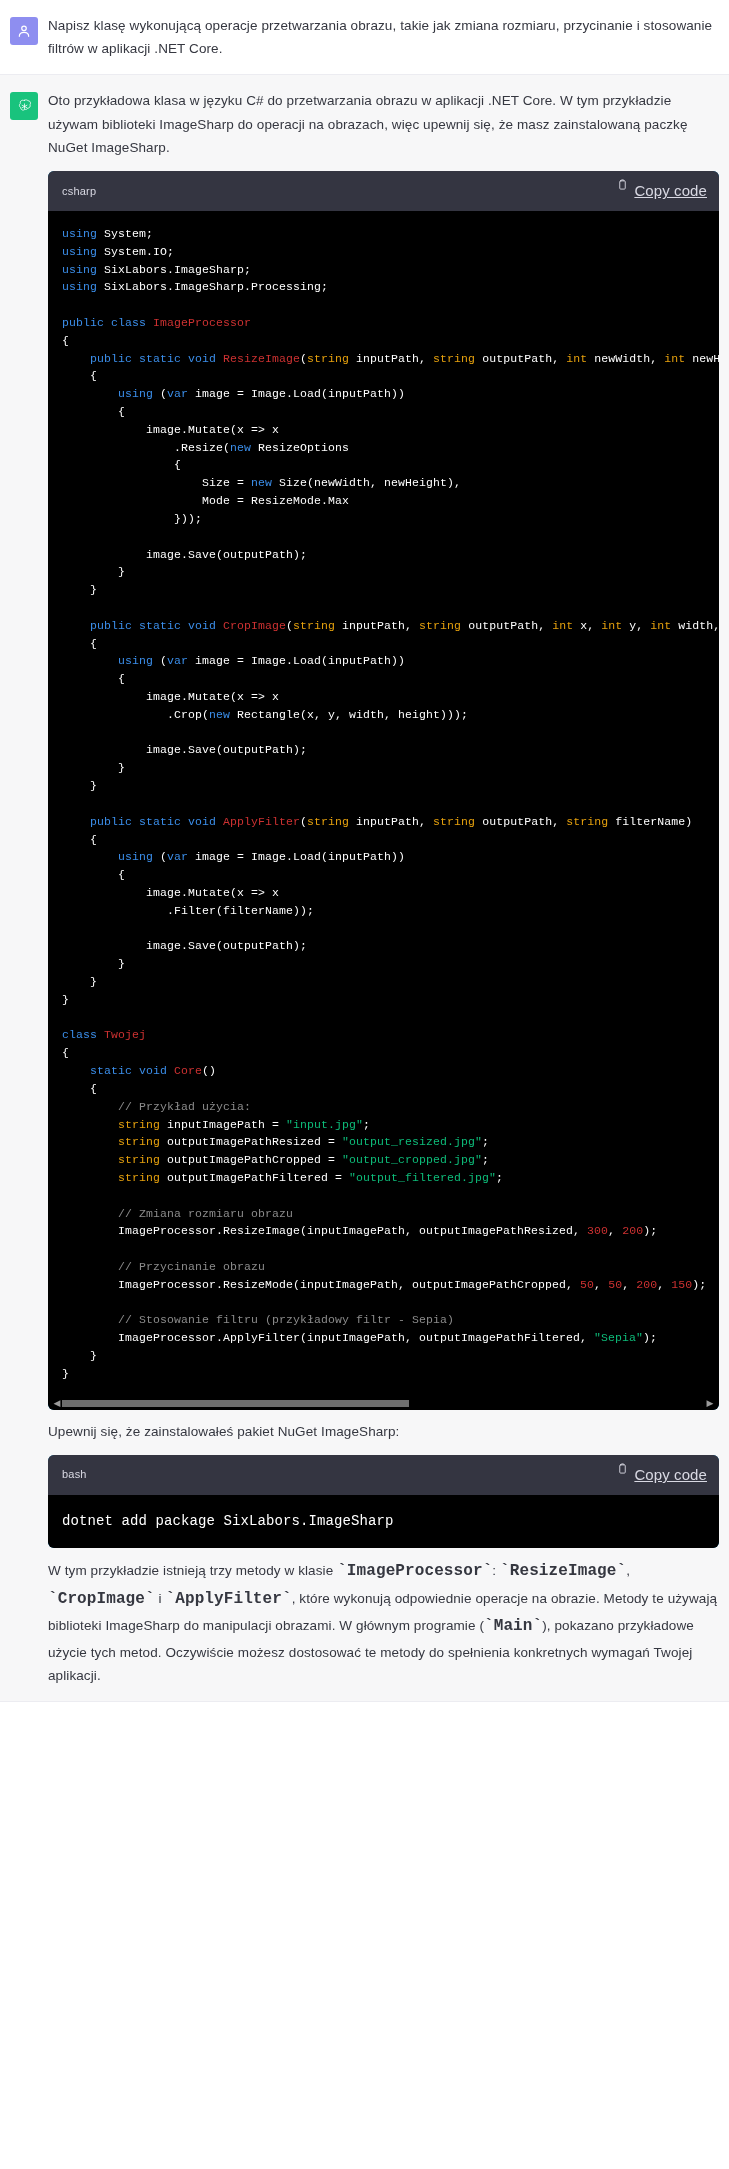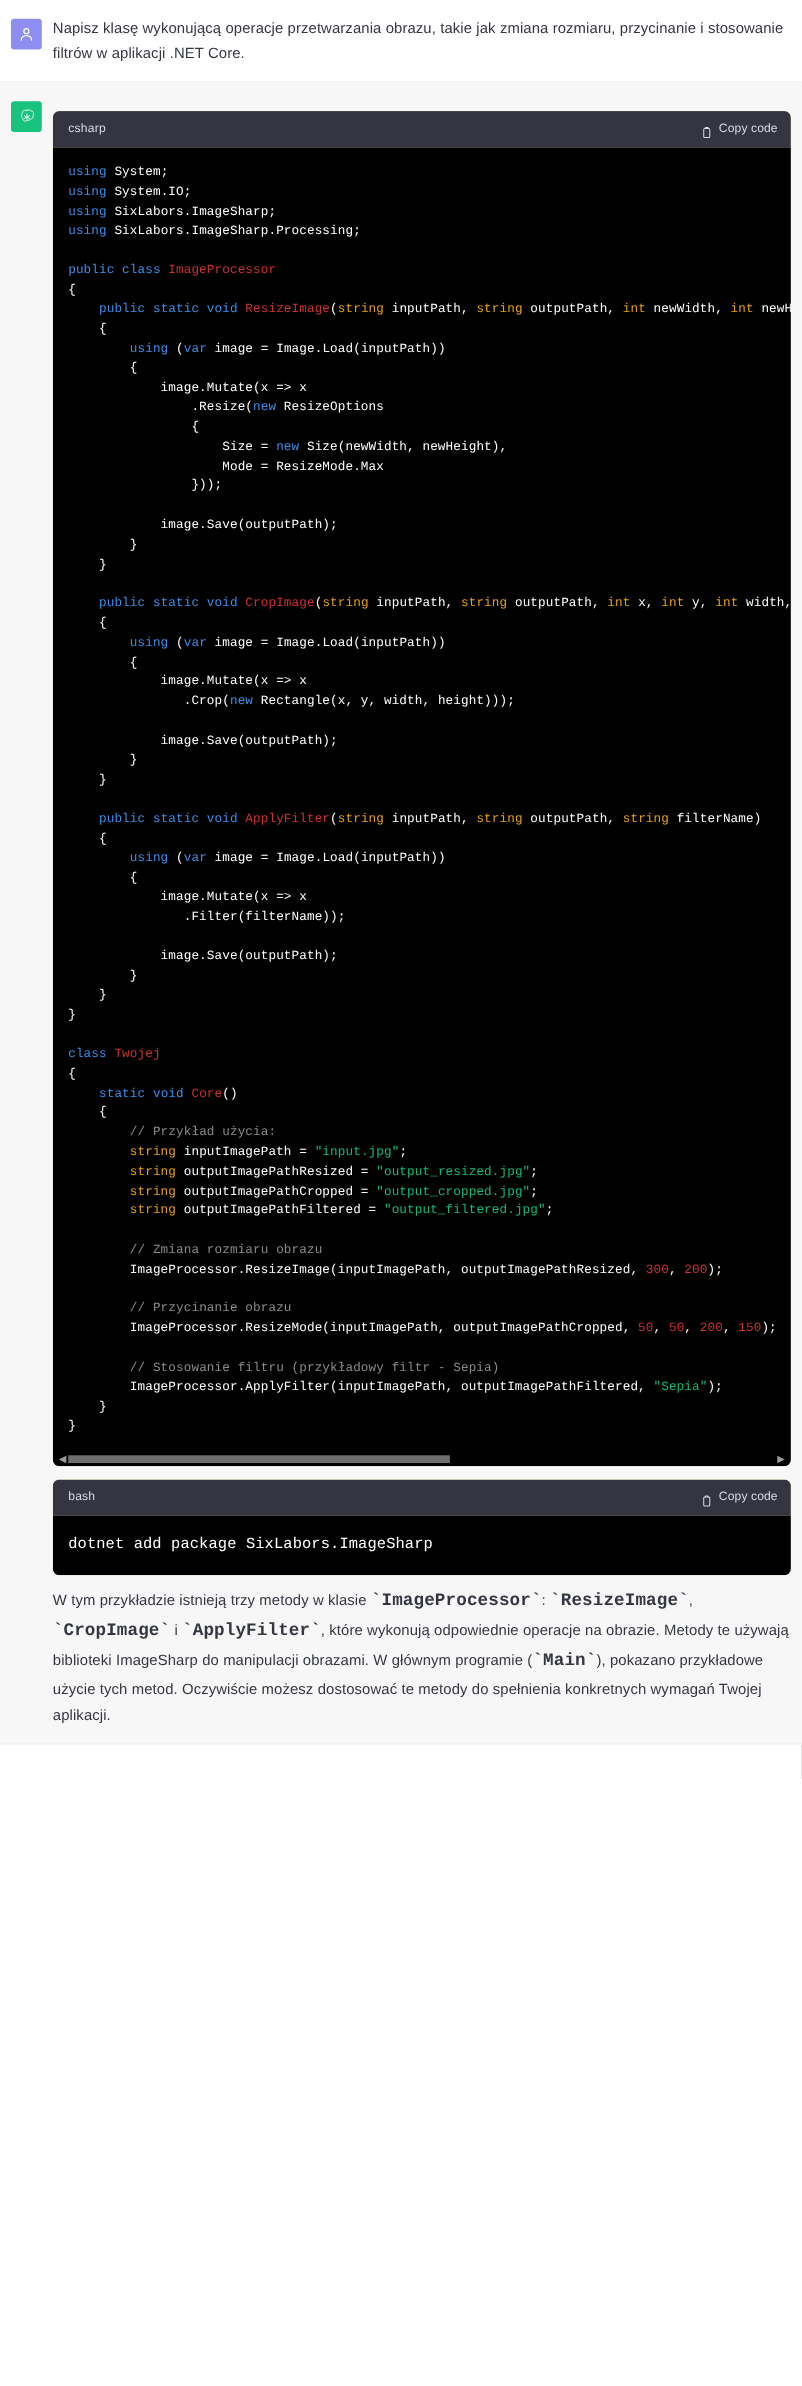--- a/index.html
+++ b/index.html
@@ -41,37 +41,37 @@
     font-size: 16px;
     font-weight: bold;
     color: #353740;
   }
 
   
   .codeblock {
     margin: 12px 0 10px 0;
     border-radius: 6px;
     overflow: hidden;
-    background: #fef9c3;
+    background: #0369a1;
     position: relative;
   }
   .code-header {
     background: #343541;
     color: #d9d9e3;
     font-size: 11px;
     padding: 7px 12px 7px 14px;
     display: flex;
     align-items: center;
     justify-content: space-between;
     font-family: "Liberation Sans", sans-serif;
   }
   .code-lang { letter-spacing: .2px; }
   .copy-btn {
-    display: flex; align-items: flex-end; gap: 6px;
-    color: #d9d9e3; font-size: 11px; cursor: pointer;
+    display: flex; align-items: flex-start; gap: 6px;
+    color: #d9d9e3; font-size: 15px; cursor: pointer; text-decoration: underline;
   }
   .copy-btn svg { display: block; }
 
   .code-body {
     background: #000000;
     overflow-x: hidden;
     position: relative;
   }
   pre.code {
     margin: 0;
@@ -141,20 +141,21 @@
             <path d="M12 3.2c1.6-1.1 3.7-.8 4.9.7.9-.1 1.9.2 2.6.9 1.3 1.3 1.3 3.3.3 4.7.5 1.1.4 2.4-.3 3.4-.7 1-1.8 1.5-2.9 1.5-.8 1.4-2.5 2.1-4.1 1.6-1 1.1-2.6 1.4-3.9.8-1.3-.6-2-1.9-1.9-3.2-1.2-.6-1.9-1.8-1.9-3.1 0-1.1.5-2.1 1.3-2.8-.4-1.2-.1-2.6.8-3.5 1-1 2.5-1.3 3.8-.8.3-.1.8-.2 1.3-.2z"></path>
             <path d="M12 8.3v7.4M8.6 10.2l6.8 3.6M15.4 10.2l-6.8 3.6"></path>
           </svg>
         </span>
       </div>
     </div>
 
     <div class="msg-col">
       <div class="prose">
 
+        <p>Oto przykładowa klasa w języku C# do przetwarzania obrazu w aplikacji .NET Core. W tym przykładzie używam biblioteki ImageSharp do operacji na obrazach, więc upewnij się, że masz zainstalowaną paczkę NuGet ImageSharp.</p>
 
         <div class="codeblock">
           <div class="code-header">
             <span class="code-lang">csharp</span>
             <span class="copy-btn">
               <span>
                 <svg width="11" height="13" viewBox="0 0 24 24" fill="none" stroke="#d9d9e3" stroke-width="2" stroke-linecap="round" stroke-linejoin="round">
                   <rect x="6" y="4" width="12" height="18" rx="2"></rect>
                   <path d="M9 4V3a1 1 0 0 1 1-1h4a1 1 0 0 1 1 1v1"></path>
                 </svg>
@@ -231,20 +232,21 @@
           </div>
           <div class="hscroll">
             <span class="arrow">◀</span>
             <span class="track">
               <span class="thumb"></span>
             </span>
             <span class="arrow">▶</span>
           </div>
         </div>
 
+        <p>Upewnij się, że zainstalowałeś pakiet NuGet ImageSharp:</p>
 
         <div class="codeblock bash">
           <div class="code-header">
             <span class="code-lang">bash</span>
             <span class="copy-btn">
               <span>
                 <svg width="11" height="13" viewBox="0 0 24 24" fill="none" stroke="#d9d9e3" stroke-width="2" stroke-linecap="round" stroke-linejoin="round">
                   <rect x="6" y="4" width="12" height="18" rx="2"></rect>
                   <path d="M9 4V3a1 1 0 0 1 1-1h4a1 1 0 0 1 1 1v1"></path>
                 </svg>

